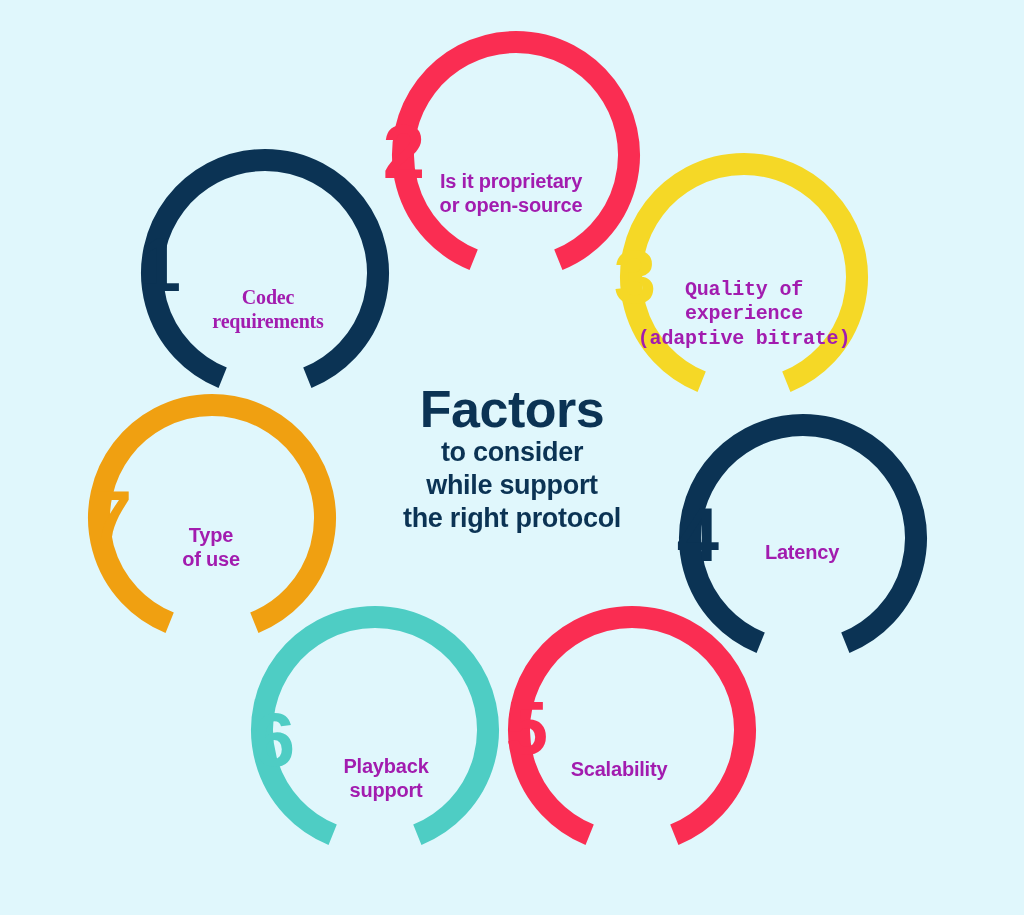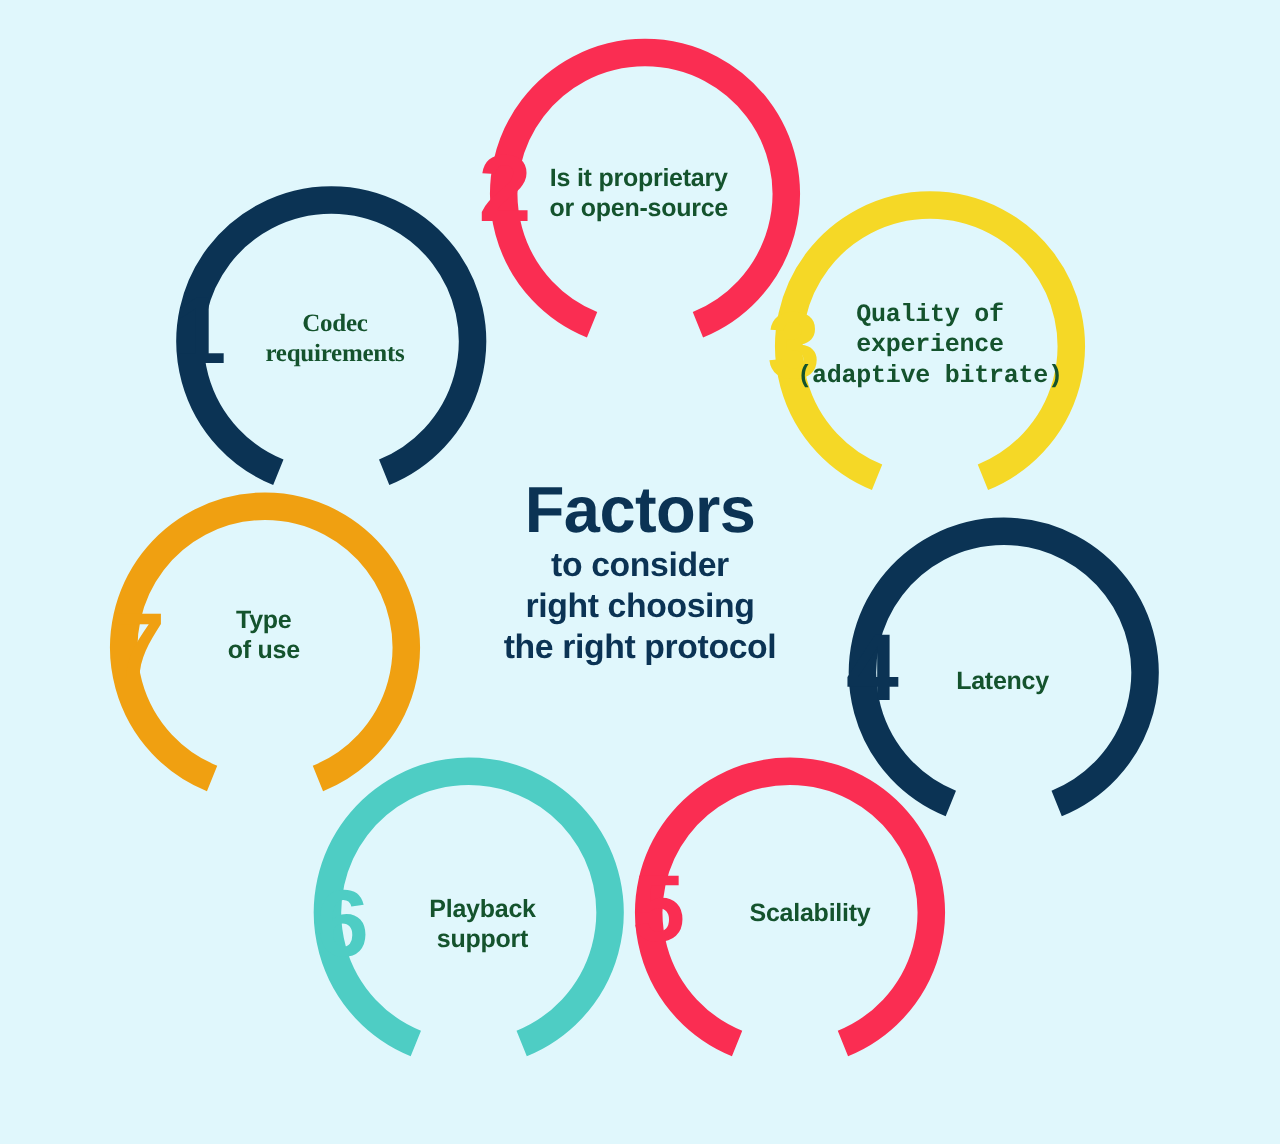--- a/index.html
+++ b/index.html
@@ -20,28 +20,29 @@
   }
   #rings {
     position: absolute;
     left: 0;
     top: 0;
     width: 1024px;
     height: 915px;
   }
   .node-label {
     position: absolute;
-    color: #14532d;
+    color: #a21caf;
     font-weight: bold;
     font-size: 20px;
     line-height: 1.22;
     text-align: center;
     white-space: pre-line;
     transform: translate(-50%, -50%);
     letter-spacing: -0.2px;
+    margin-top: 38px;
   }
   .node-number {
     position: absolute;
     font-weight: bold;
     font-size: 76px;
     line-height: 1;
     transform: translate(-50%, -50%);
   }
   #center-block {
     position: absolute;
@@ -86,31 +87,31 @@
       <div class="node-label" style="left: 268px; top: 271px; font-family: Liberation Serif, serif;">Codec
 requirements</div>
       <div class="node-number" style="left: 404px; top: 152px; color: rgb(250, 45, 82);">2</div>
       <div class="node-label" style="left: 511px; top: 155px;">Is it proprietary
 or open-source</div>
       <div class="node-number" style="left: 635px; top: 277px; color: rgb(245, 216, 38);">3</div>
       <div class="node-label" style="left: 744px; top: 277px; font-family: Liberation Mono, monospace;">Quality of
 experience
 (adaptive bitrate)</div>
       <div class="node-number" style="left: 698px; top: 535px; color: rgb(11, 51, 84);">4</div>
-      <div class="node-label" style="left: 802px; top: 545px;">Latency</div>
+      <div class="node-label" style="left: 802px; top: 514px;">Latency</div>
       <div class="node-number" style="left: 527px; top: 728px; color: rgb(250, 45, 82);">5</div>
-      <div class="node-label" style="left: 648px; top: 731px; text-align: center;">Scalability</div>
+      <div class="node-label" style="left: 619px; top: 731px; text-align: center;">Scalability</div>
       <div class="node-number" style="left: 274px; top: 740px; color: rgb(78, 205, 196);">6</div>
       <div class="node-label" style="left: 386px; top: 740px;">Playback
 support</div>
       <div class="node-number" style="left: 111px; top: 518px; color: rgb(240, 160, 17);">7</div>
       <div class="node-label" style="left: 211px; top: 509px;">Type
 of use</div>
     </div>
 
   <div id="center-block">
     <div id="center-title">Factors</div>
     <div id="center-subtitle">to consider
-right choosing
+while support
 the right protocol</div>
   </div>
 
 </div>
 
 </body></html>

